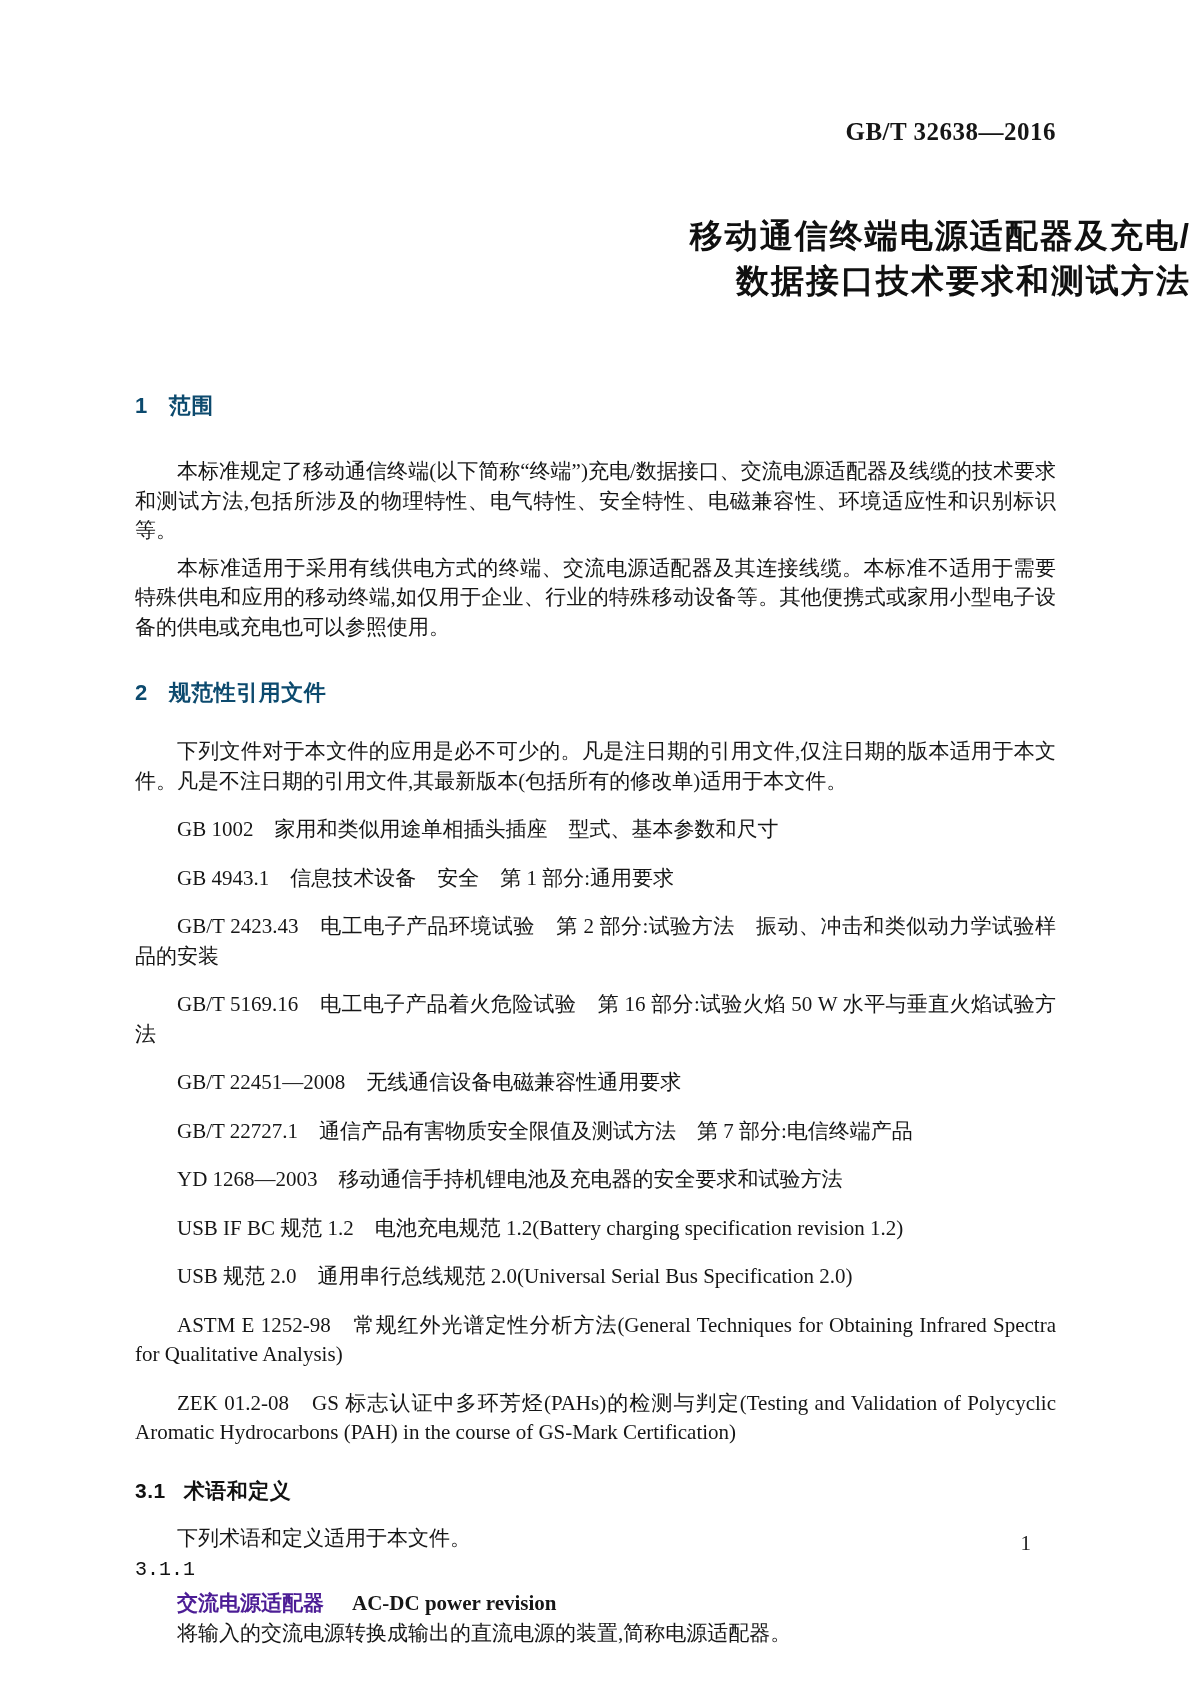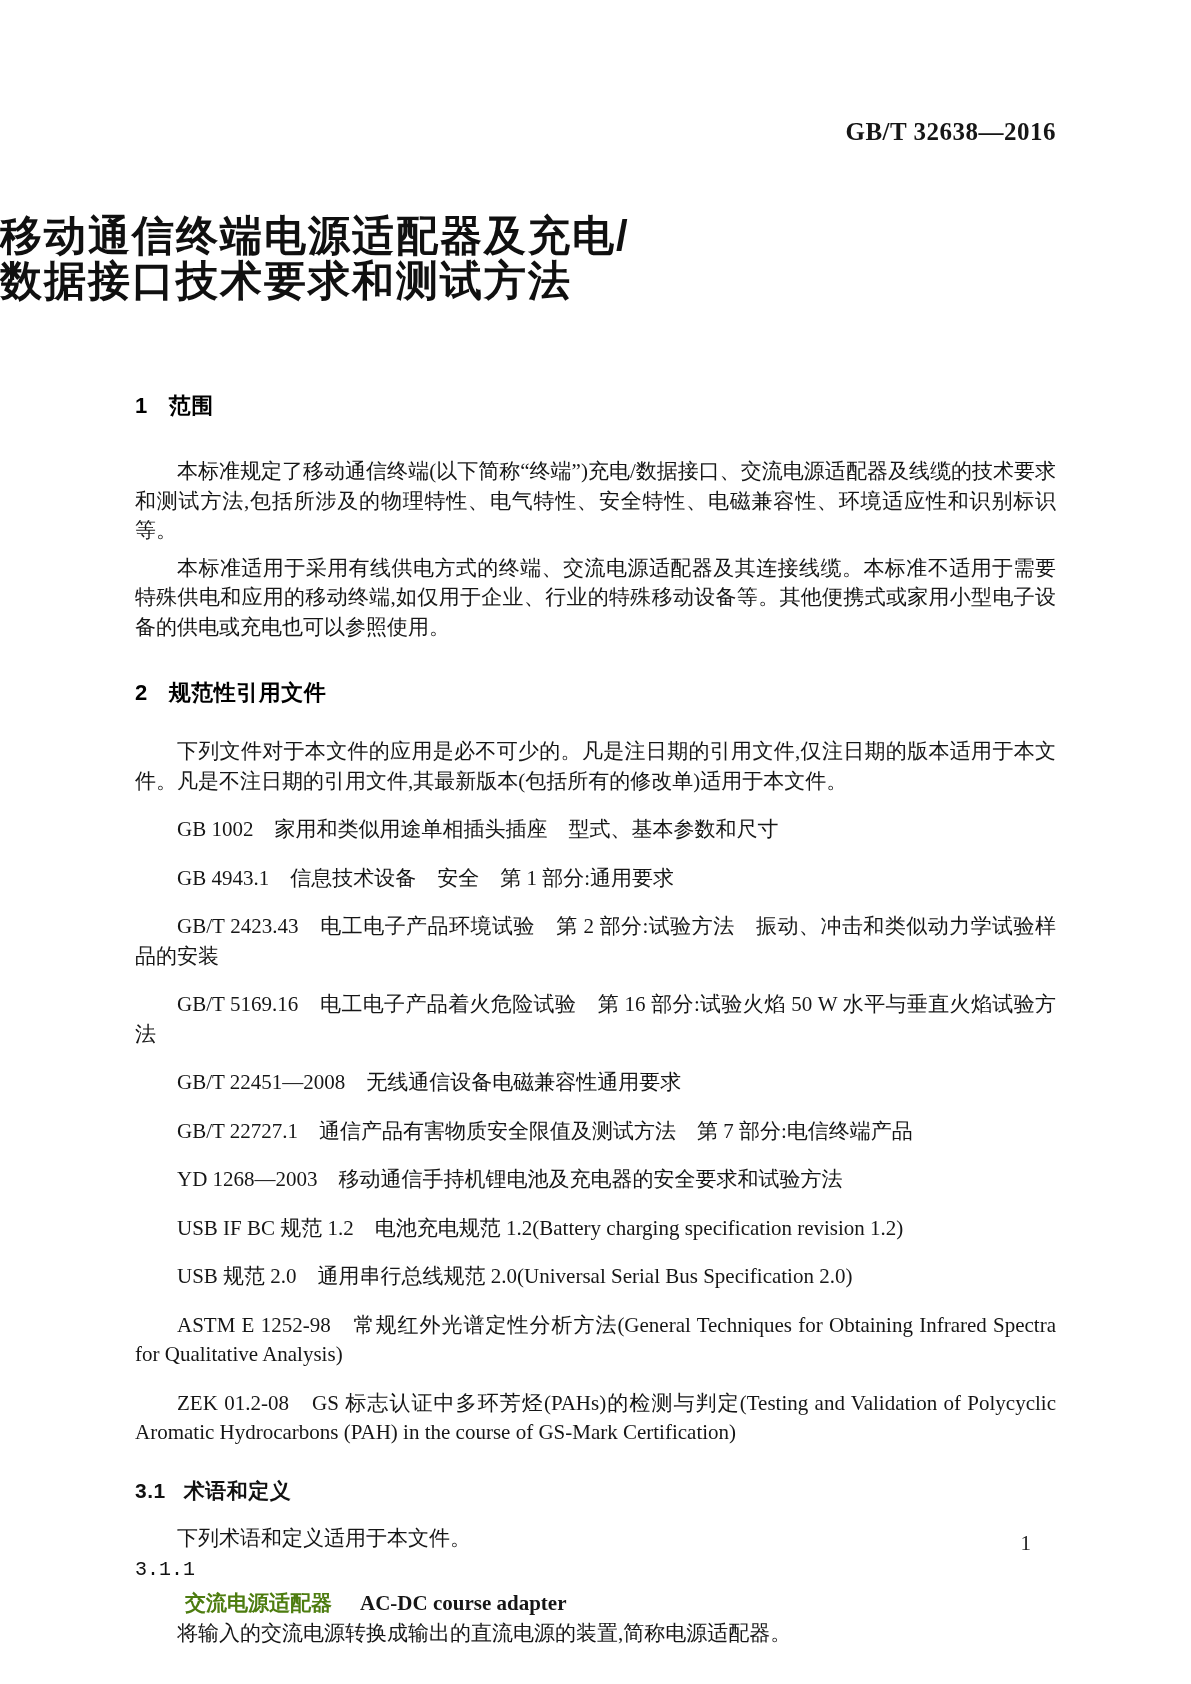--- a/index.html
+++ b/index.html
@@ -21,40 +21,40 @@
     font-family: "Liberation Serif", serif;
     font-weight: 700;
     font-size: 25px;
     letter-spacing: 0.5px;
     white-space: nowrap;
   }
   .doc-title {
     position: absolute;
     top: 213px; left: 0;
     width: 100%;
-    text-align: left;
+    text-align: right;
     font-family: "Liberation Sans", sans-serif;
     font-weight: 700;
-    font-size: 42px;
+    font-size: 33px;
     line-height: 45px;
     letter-spacing: 2px;
     color: #101010;
   }
   .main {
     position: absolute;
     top: 391px; left: 135px;
     width: 921px;
   }
   .sec {
     font-family: "Liberation Sans", sans-serif;
     font-weight: 700;
     font-size: 22px;
     line-height: 30px;
     margin: 0;
-    color: #000000;
+    color: #0c4a6e;
     letter-spacing: 0.5px;
   }
   .sec .num { display: inline-block; margin-right: 21px; font-weight: 700; }
   .subsec {
     font-family: "Liberation Sans", sans-serif;
     font-weight: 700;
     font-size: 21px;
     line-height: 28px;
     margin: 0;
     color: #111;
@@ -77,21 +77,21 @@
     margin: 3px 0 0 0;
     color: #111;
   }
   .term {
     font-size: 21px;
     line-height: 29.5px;
     margin: 4px 0 0 0;
     text-indent: 42px;
     font-weight: 700;
   }
-  .term .zh { font-family: "Liberation Sans", sans-serif; color: #4d7c0f; margin-left: 8px; }
+  .term .zh { font-family: "Liberation Sans", sans-serif; color: #4c1d95; }
   .term .en { font-family: "Liberation Serif", serif; margin-left: 28px; }
   .m8  { margin-top: 8px; }
   .m19 { margin-top: 19px; }
   .m29 { margin-top: 29px; }
   .m30 { margin-top: 30px; }
   .m36 { margin-top: 36px; }
   .pageno {
     position: absolute;
     top: 1531px; right: 160px;
     font-family: "Liberation Serif", serif;
@@ -134,21 +134,21 @@
     <p class="body ref">ASTM E 1252-98　常规红外光谱定性分析方法(General Techniques for Obtaining Infrared Spectra for Qualitative Analysis)</p>
     <p class="body ref">ZEK 01.2-08　GS 标志认证中多环芳烃(PAHs)的检测与判定(Testing and Validation of Polycyclic Aromatic Hydrocarbons (PAH) in the course of GS-Mark Certification)</p>
 
 
     <h3 class="subsec m29"><span class="num">3.1</span><span>术语和定义</span></h3>
 
     <p class="body m19">下列术语和定义适用于本文件。</p>
 
     <p class="clause-num">3.1.1</p>
 
-    <p class="term"><span class="zh">交流电源适配器</span><span class="en">AC-DC course adapter</span></p>
+    <p class="term"><span class="zh">交流电源适配器</span><span class="en">AC-DC power revision</span></p>
 
     <p class="body">将输入的交流电源转换成输出的直流电源的装置,简称电源适配器。</p>
 
   </div>
 
   <div class="pageno">1</div>
 
 </div>
 
 </body></html>

